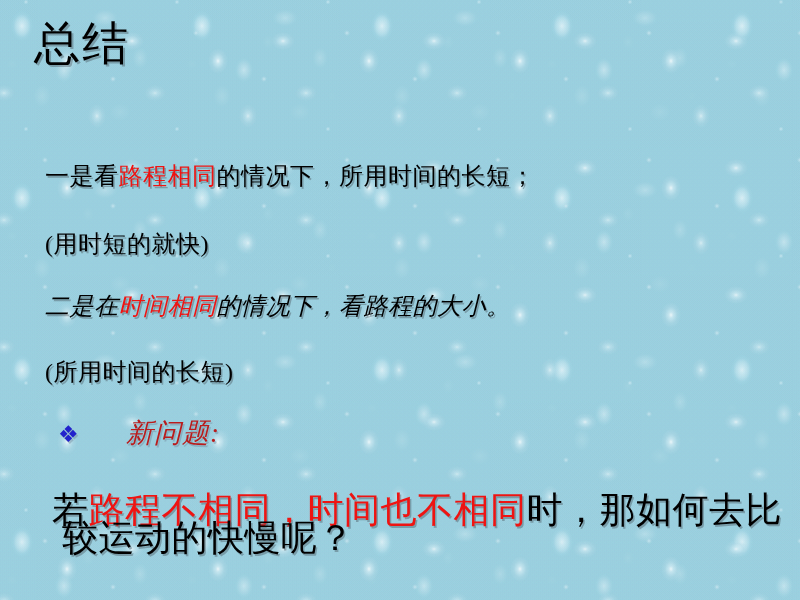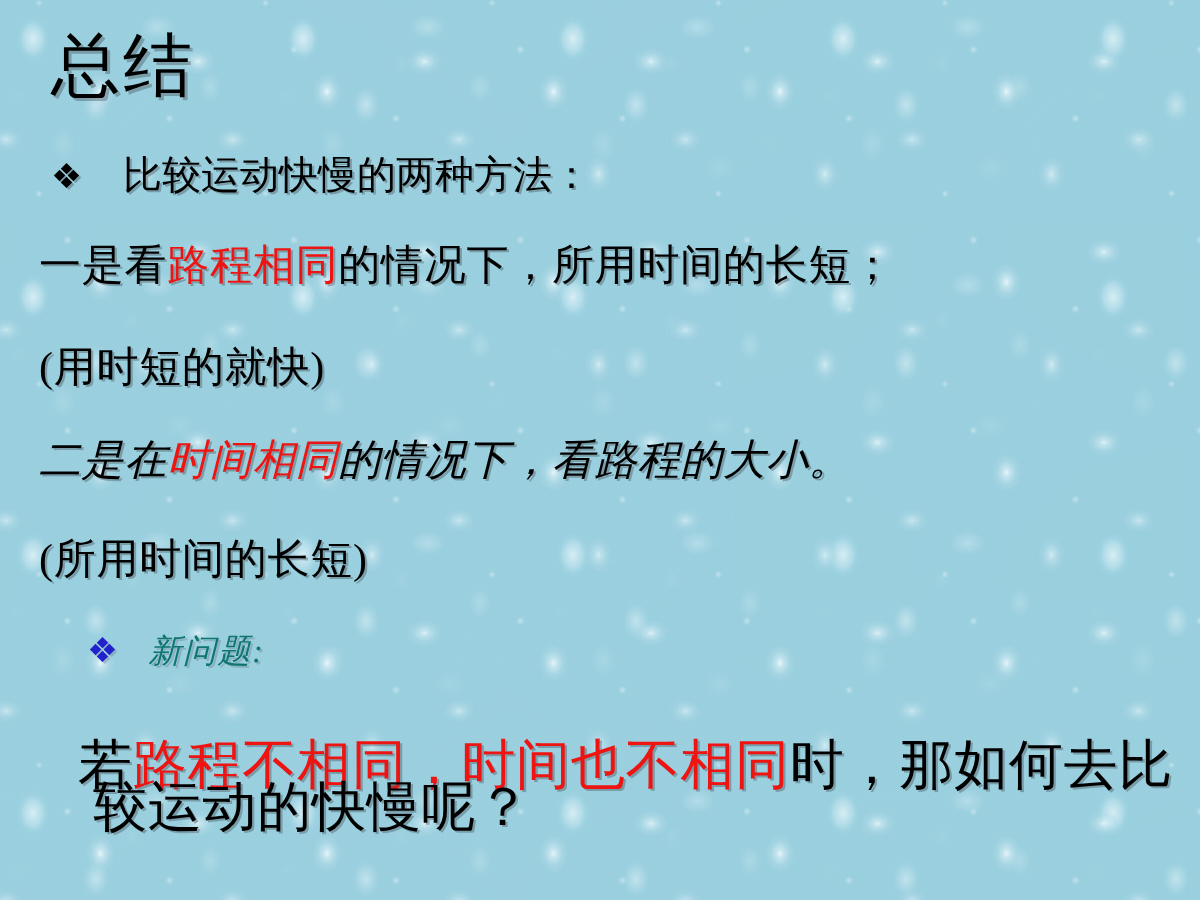--- a/index.html
+++ b/index.html
@@ -124,33 +124,33 @@
   .bullet-line .bullet-text {
     display: inline-block;
     margin-left: 26px;
   }
 
   .l-heading   { top: 104px; }
   .l-newq      { top: 420px; left: 58px; }
 
   .l-newq .bullet      { color: #2222cc; }
   .l-newq .bullet-text {
-    color: #0f766e;
+    color: #b91c1c;
     font-style: italic;
     font-family: "Liberation Serif", "DejaVu Serif", serif;
-    font-size: 22px;
+    font-size: 27px;
     letter-spacing: 1px;
-    margin-left: 19px;
+    margin-left: 46px;
   }
   .l-newq { text-shadow: 1.5px 1.5px 0 rgba(110,130,150,0.4); }
 
   
   .body-line {
-    left: 26px;
-    font-size: 28px;
+    left: 45px;
+    font-size: 24px;
     line-height: 1.0;
     letter-spacing: 0.5px;
   }
   .l-m1  { top: 164px; }
   .l-m1b { top: 232px; }
   .l-m2  { top: 294px; font-style: italic; }
   .l-m2b { top: 360px; }
 
   .q-line {
     left: 52px;
@@ -168,23 +168,20 @@
 
 <div class="slide">
 
   <div class="bg-texture"></div>
   <div class="bg-texture2"></div>
 
   <div class="content">
 
     <div class="line title">总结</div>
 
-    <div class="line bullet-line l-heading">
-      <span class="bullet">❖</span><span class="bullet-text">比较运动快慢的两种方法：</span>
-    </div>
 
     <div class="line body-line l-m1">
       <span>一是看</span><span class="hl-red">路程相同</span><span>的情况下，所用时间的长短；</span>
     </div>
 
     <div class="line body-line l-m1b">(用时短的就快)</div>
 
     <div class="line body-line l-m2">
       <span>二是在</span><span class="hl-red">时间相同</span><span>的情况下，看路程的大小。</span>
     </div>

